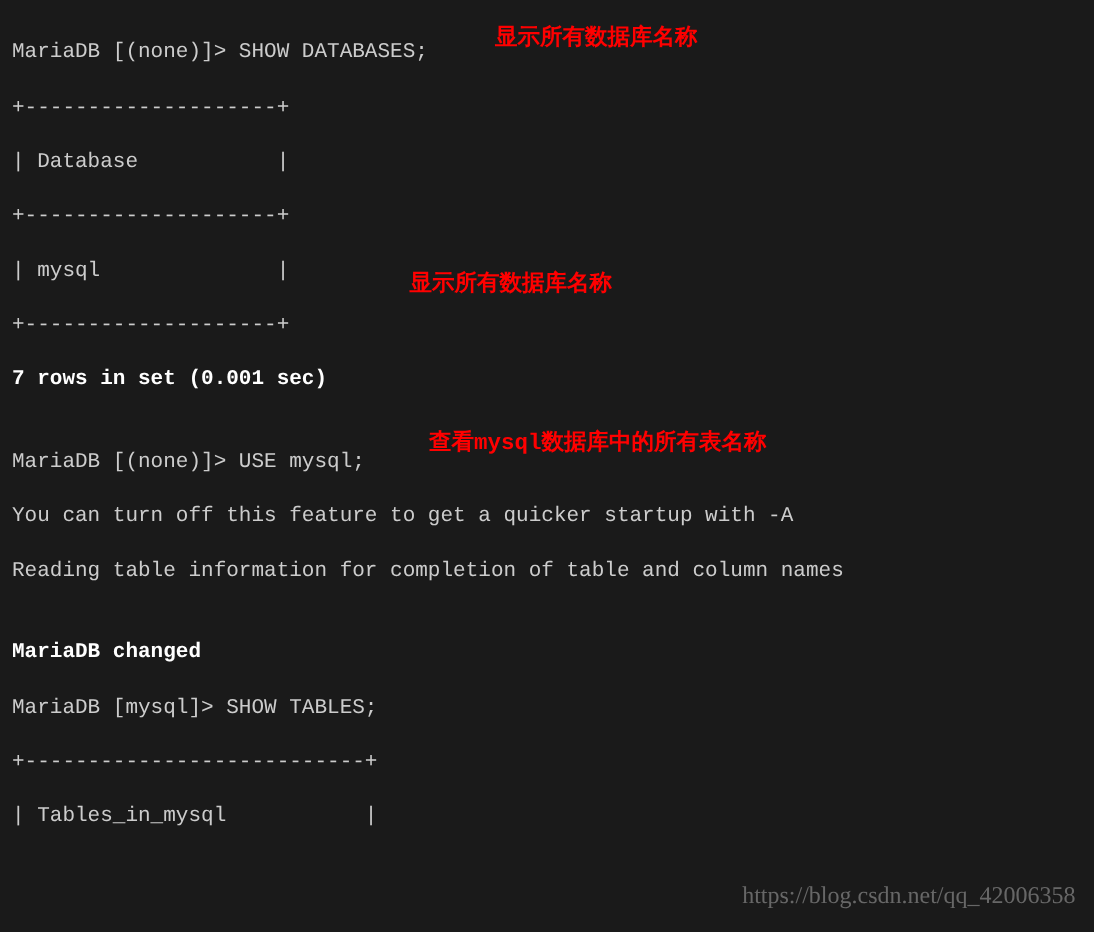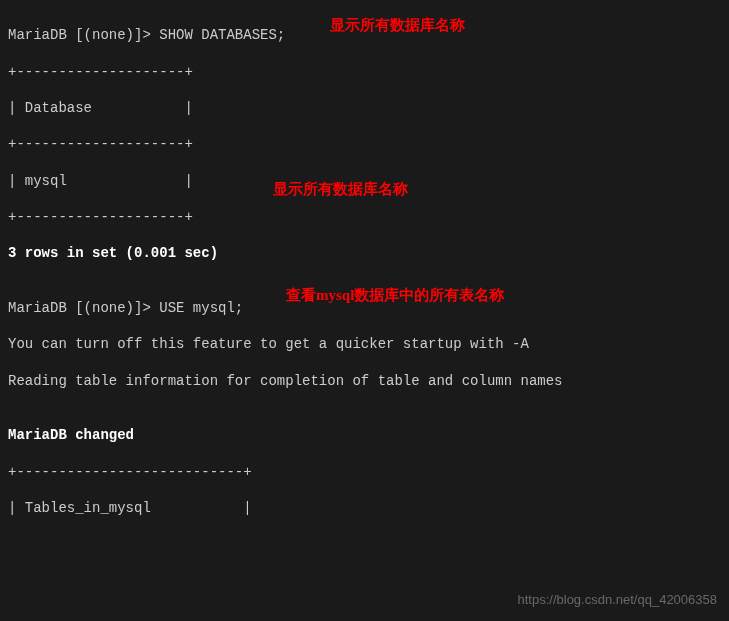--- a/index.html
+++ b/index.html
@@ -14,54 +14,55 @@
       padding: 8px;
       position: relative;
       overflow: hidden;
     }
     .terminal { white-space: pre; }
     .line { display: block; position: relative; }
     .bold { font-weight: bold; color: #ffffff; }
     .annotation {
       color: #ff0000;
       font-weight: bold;
-      font-family: Liberation Serif, serif;
+      font-family: Liberation Mono, monospace;
       position: absolute;
       font-size: 15px;
     }
     .annot1 { left: 330px; top: 16px; }
     .annot2 { left: 273px; top: 180px; }
     .annot3 { left: 286px; top: 286px; text-align: center; }
     .watermark {
       position: absolute;
       right: 12px;
       bottom: 12px;
       color: #888888;
-      font-size: 13px;
-      font-family: Liberation Sans, sans-serif;
+      font-size: 16px;
+      font-family: Liberation Serif, serif;
       opacity: 0.7;
     }
   </style>
 </head>
 <body>
 
 <div class="terminal">
 <span class="line">MariaDB [(none)]&gt; SHOW DATABASES;</span>
 <span class="line">+--------------------+</span>
 <span class="line">| Database           |</span>
 <span class="line">+--------------------+</span>
 <span class="line">| mysql              |</span>
 <span class="line">+--------------------+</span>
-<span class="line bold">3 rows in set (0.001 sec)</span>
+<span class="line bold">7 rows in set (0.001 sec)</span>
 <span class="line"></span>
 <span class="line">MariaDB [(none)]&gt; USE mysql;</span>
 <span class="line">You can turn off this feature to get a quicker startup with -A</span>
 <span class="line">Reading table information for completion of table and column names</span>
 <span class="line"></span>
 <span class="line bold">MariaDB changed</span>
+<span class="line">MariaDB [mysql]&gt; SHOW TABLES;</span>
 <span class="line">+---------------------------+</span>
 <span class="line">| Tables_in_mysql           |</span>
 
 
 
 
 
 
 
 

